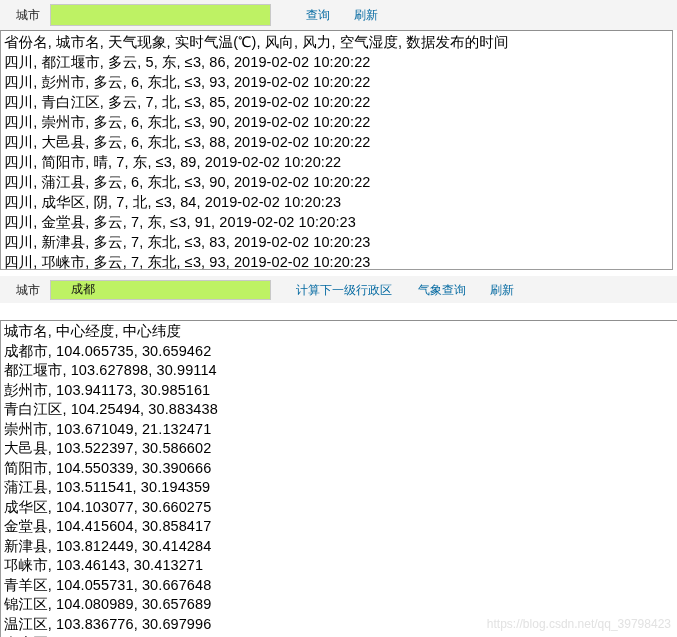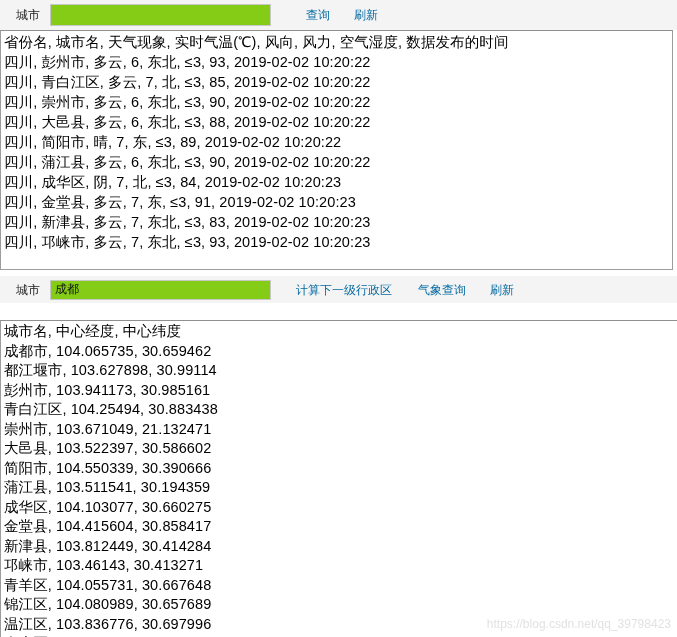--- a/index.html
+++ b/index.html
@@ -27,24 +27,24 @@
   .tb-label {
     font-size: 12px;
     color: #222;
     margin-left: 16px;
     margin-right: 10px;
     white-space: nowrap;
     line-height: 1;
   }
   .tb-input {
     border: 1px solid #c8c8c8;
-    background: #84cc16;
+    background: #bef264;
     font-size: 12px;
     color: #111;
-    padding: 0 4px;
+    padding: 0 20px;
     outline: none;
     font-family: Liberation Sans, sans-serif;
   }
   .toolbar-1 .tb-input { width: 221px; height: 22px; }
   .toolbar-2 .tb-input { width: 221px; height: 20px; }
 
   .tb-btn {
     font-size: 12px;
     color: #0369a1;
     background: transparent;
@@ -124,20 +124,21 @@
     <input class="tb-input" type="text" value="" style="">
     <span class="tb-gap-a"></span>
     <button class="tb-btn">查询</button>
     <span class="tb-gap-b"></span>
     <button class="tb-btn">刷新</button>
   </div>
 
   <div class="list-panel list-top">
     <div class="list-inner">
       <div class="list-row">省份名, 城市名, 天气现象, 实时气温(℃), 风向, 风力, 空气湿度, 数据发布的时间</div>
+      <div class="list-row">四川, 都江堰市, 多云, 5, 东, ≤3, 86, 2019-02-02  10:20:22</div>
       <div class="list-row">四川, 彭州市, 多云, 6, 东北, ≤3, 93, 2019-02-02  10:20:22</div>
       <div class="list-row">四川, 青白江区, 多云, 7, 北, ≤3, 85, 2019-02-02  10:20:22</div>
       <div class="list-row">四川, 崇州市, 多云, 6, 东北, ≤3, 90, 2019-02-02  10:20:22</div>
       <div class="list-row">四川, 大邑县, 多云, 6, 东北, ≤3, 88, 2019-02-02  10:20:22</div>
       <div class="list-row">四川, 简阳市, 晴, 7, 东, ≤3, 89, 2019-02-02  10:20:22</div>
       <div class="list-row">四川, 蒲江县, 多云, 6, 东北, ≤3, 90, 2019-02-02  10:20:22</div>
       <div class="list-row">四川, 成华区, 阴, 7, 北, ≤3, 84, 2019-02-02  10:20:23</div>
       <div class="list-row">四川, 金堂县, 多云, 7, 东, ≤3, 91, 2019-02-02  10:20:23</div>
       <div class="list-row">四川, 新津县, 多云, 7, 东北, ≤3, 83, 2019-02-02  10:20:23</div>
       <div class="list-row">四川, 邛崃市, 多云, 7, 东北, ≤3, 93, 2019-02-02  10:20:23</div>

